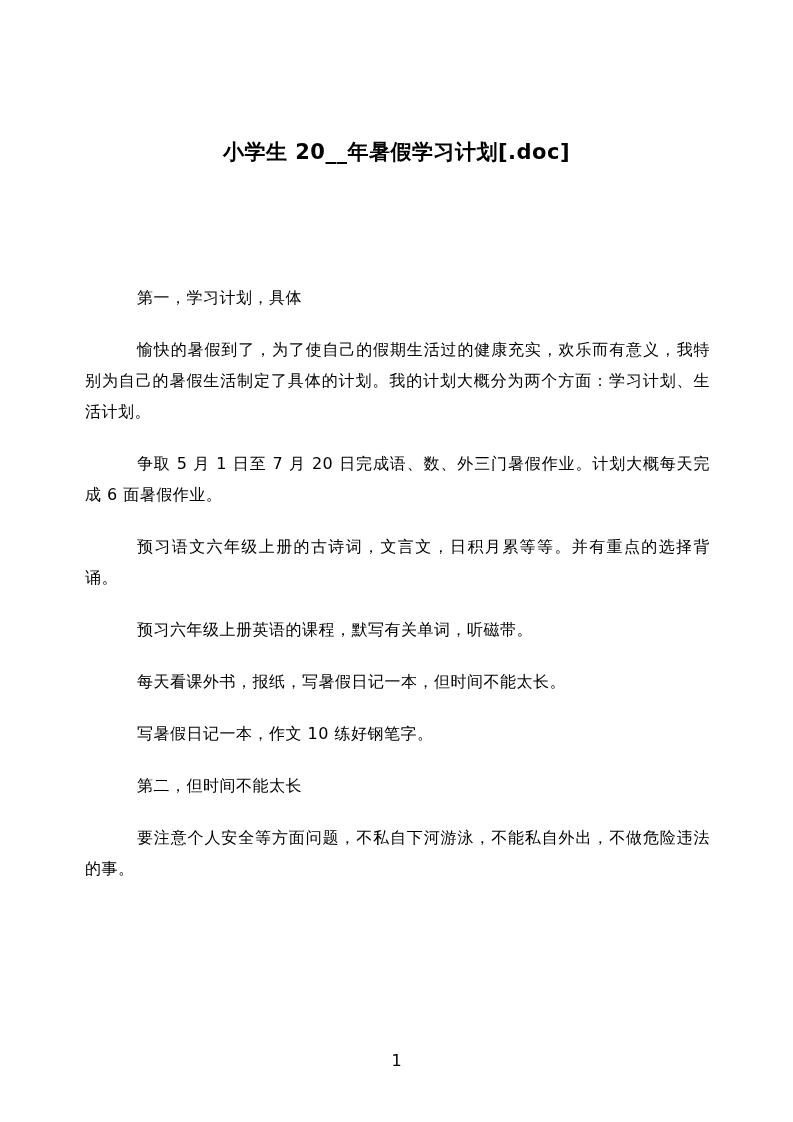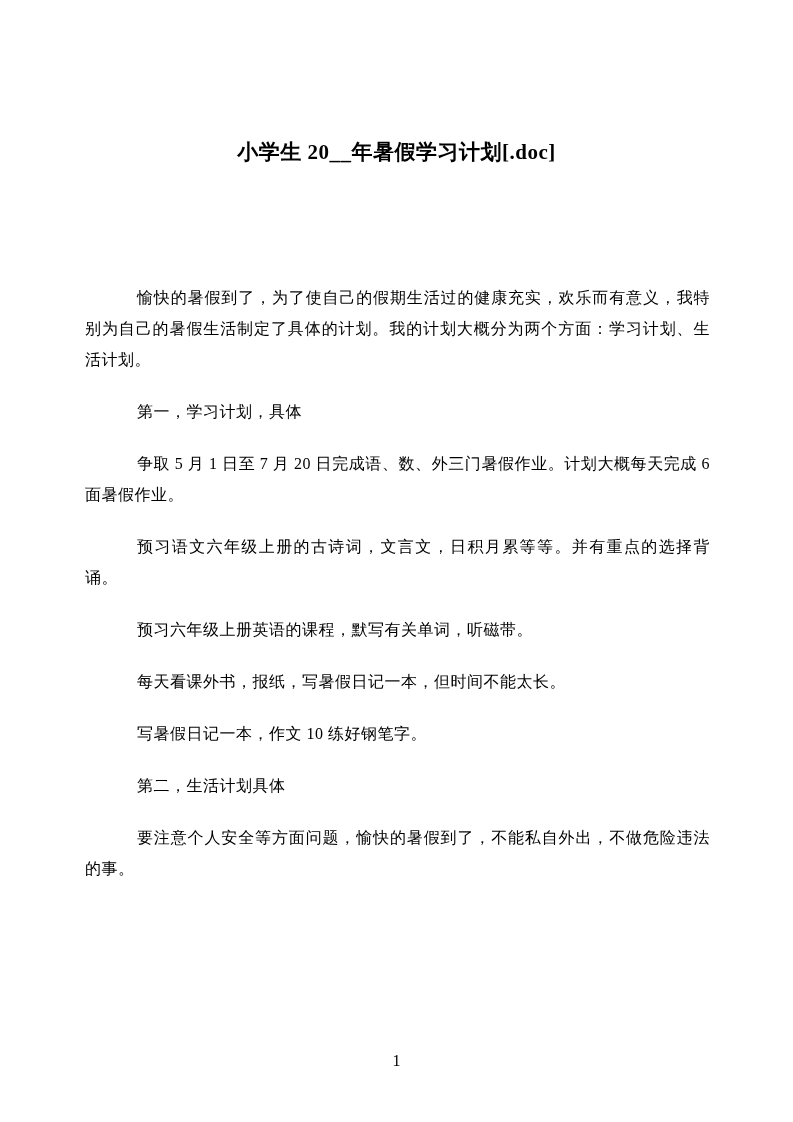--- a/index.html
+++ b/index.html
@@ -15,21 +15,20 @@
     color: #000000;
     overflow: hidden;
   }
   .page {
     position: absolute;
     top: 0;
     left: 0;
     width: 793px;
     height: 1122px;
     background: #ffffff;
-    font-family: Liberation Serif, serif;
   }
   .doc-title {
     position: absolute;
     top: 137px;
     left: 0;
     width: 793px;
     margin: 0;
     text-align: center;
     font-size: 21px;
     line-height: 30px;
@@ -60,25 +59,25 @@
     line-height: 24px;
   }
 </style>
 </head>
 <body>
 
 <div class="page">
   <h1 class="doc-title">小学生 20__年暑假学习计划[.doc]</h1>
 
   <div class="doc-body">
+      <p>第一，学习计划，具体</p>
       <p>愉快的暑假到了，为了使自己的假期生活过的健康充实，欢乐而有意义，我特别为自己的暑假生活制定了具体的计划。我的计划大概分为两个方面：学习计划、生活计划。</p>
-      <p>第一，学习计划，具体</p>
       <p>争取 5 月 1 日至 7 月 20 日完成语、数、外三门暑假作业。计划大概每天完成 6 面暑假作业。</p>
       <p>预习语文六年级上册的古诗词，文言文，日积月累等等。并有重点的选择背诵。</p>
       <p>预习六年级上册英语的课程，默写有关单词，听磁带。</p>
       <p>每天看课外书，报纸，写暑假日记一本，但时间不能太长。</p>
       <p>写暑假日记一本，作文 10 练好钢笔字。</p>
-      <p>第二，生活计划具体</p>
-      <p>要注意个人安全等方面问题，愉快的暑假到了，不能私自外出，不做危险违法的事。</p>
+      <p>第二，但时间不能太长</p>
+      <p>要注意个人安全等方面问题，不私自下河游泳，不能私自外出，不做危险违法的事。</p>
     </div>
 
   <div class="page-number">1</div>
 </div>
 
 </body></html>

